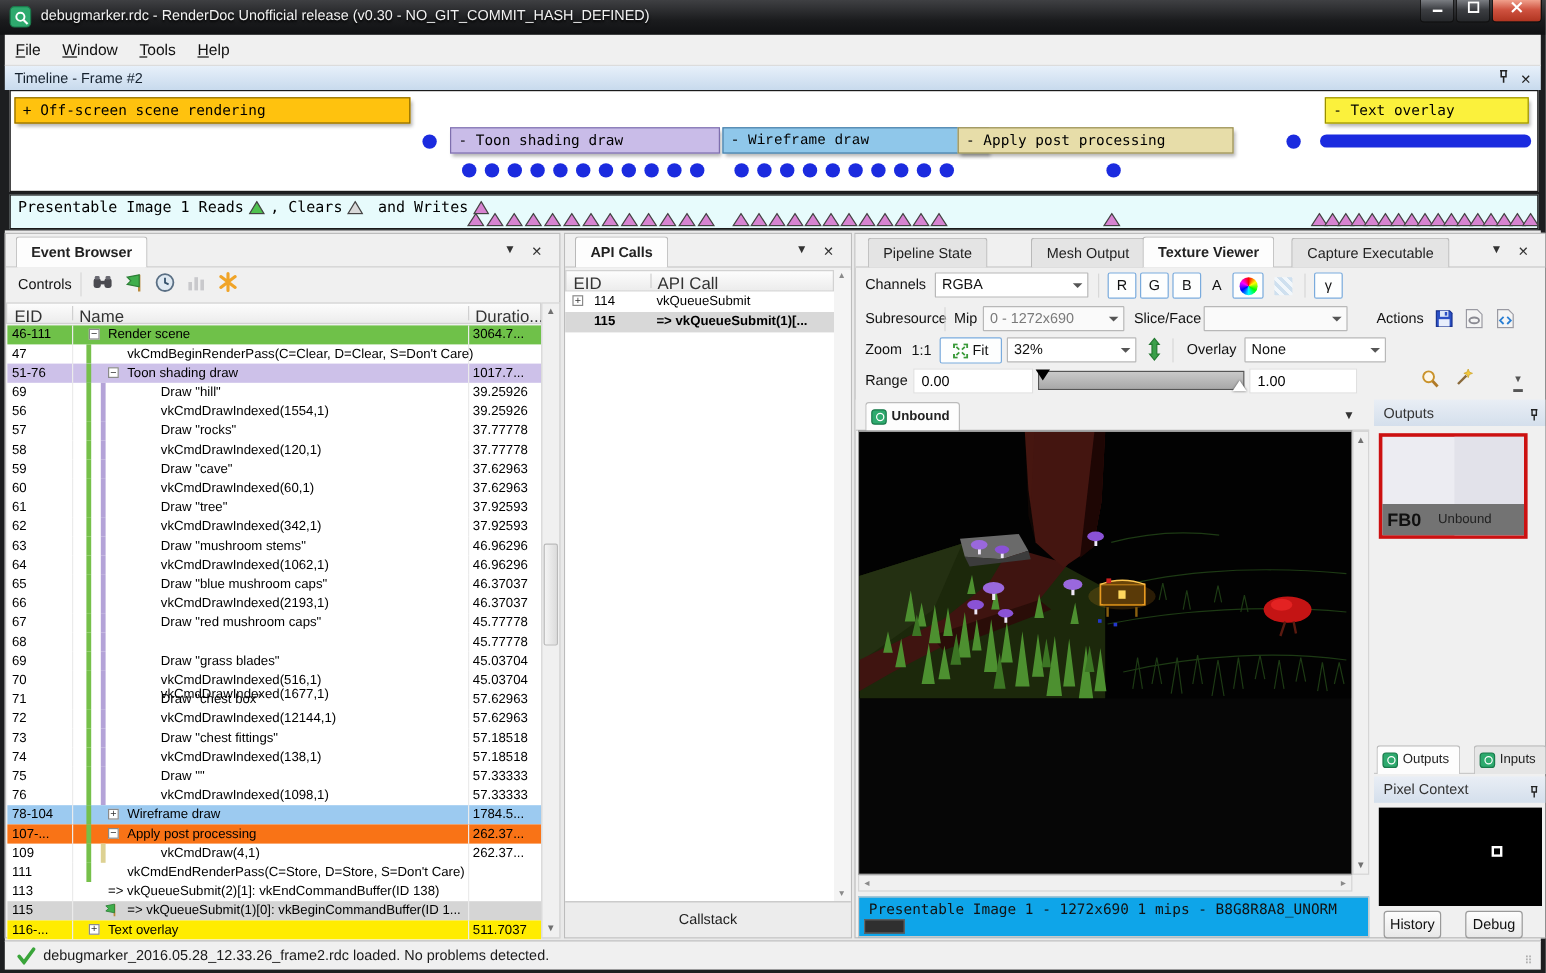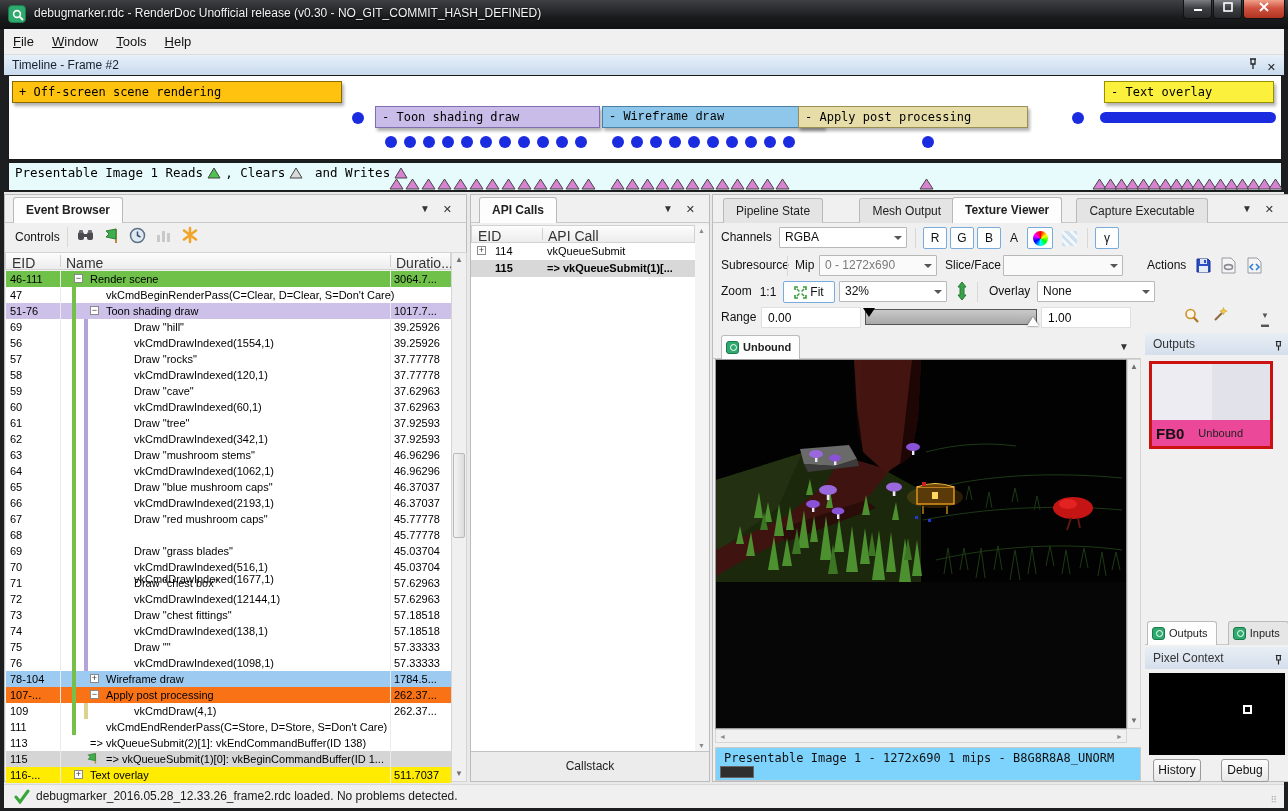--- a/index.html
+++ b/index.html
@@ -51,21 +51,21 @@
   .sb .thumb{position:absolute;left:1px;right:1px;background:linear-gradient(90deg,#f4f4f4,#dcdcdc);border:1px solid #b9b9b9;border-radius:2px;}
   
   .tbtn{position:absolute;height:22px;border:1px solid transparent;display:flex;align-items:center;justify-content:center;font-size:12px;color:#111;}
   .tbtn.on{border:1px solid #7aabdd;background:#fdfefe;border-radius:2px;}
   .combo{position:absolute;height:21px;background:#fff;border:1px solid #b8b8b8;font-size:12px;color:#111;line-height:19px;padding-left:5px;border-radius:1px;}
   .combo .ca{position:absolute;right:4px;top:8px;width:0;height:0;border:4px solid transparent;border-top-color:#555;}
   .lbl{position:absolute;font-size:12px;color:#111;line-height:22px;white-space:nowrap;}
   .sep{position:absolute;width:1px;height:20px;background:#d8d8d8;}
   
   #texview{left:2px;top:164px;width:412px;height:370px;background:#060606;border:1px solid #9a9a9a;}
-  #texstatus{left:2px;top:552px;width:426px;height:34px;background:#7dd3fc;border:1px solid #c9c9c9;font-family:"DejaVu Sans Mono",monospace;font-size:12px;color:#111;}
+  #texstatus{left:2px;top:552px;width:426px;height:34px;background:#0ea5e9;border:1px solid #c9c9c9;font-family:"DejaVu Sans Mono",monospace;font-size:12px;color:#111;}
   #fbbox{border:3px solid #cc1111;}
   .mini-tab{position:absolute;top:2px;height:24px;padding:0 8px 0 4px;font-size:11px;line-height:23px;background:#e6e6e6;border:1px solid #bbb;border-bottom:none;border-radius:3px 3px 0 0;display:flex;align-items:center;gap:4px;color:#222;}
   .mini-tab.active{background:#fdfdfd;}
   .rdlogo{display:inline-block;width:13px;height:13px;border-radius:3px;background:#2eaa6e;border:1px solid #1b7a4c;position:relative;}
   .rdlogo:after{content:"";position:absolute;left:3px;top:2px;width:5px;height:5px;border:1.5px solid #fff;border-radius:50%;}
   .sidehead{position:absolute;background:linear-gradient(#e9eef5,#d4dfec);font-size:12px;color:#333;line-height:22px;padding-left:8px;}
   .pushbtn{position:absolute;height:23px;background:linear-gradient(#fdfdfd,#e8e8e8);border:1px solid #9a9a9a;border-radius:3px;font-size:12px;color:#111;text-align:center;line-height:21px;}
   
   #statusbar{left:4px;top:784px;width:1280px;height:24px;background:#f0f0f0;border-top:1px solid #d8d8d8;}
   #status-text{left:32px;top:4px;font-size:12px;color:#1a1a1a;}
@@ -914,21 +914,21 @@
 
       <div class="sidehead" style="left:432px;top:138px;width:144px;height:22px;">
         <span>Outputs</span>
         <span class="abs" style="right:6px;top:4px;"><svg width="9" height="12" viewBox="0 0 10 12">
               <path d="M2 1h6M3 1v5h4V1M5 6v5" stroke="#222" stroke-width="1.3" fill="none"></path>
             </svg></span>
       </div>
       <div class="abs" style="left:432px;top:160px;width:144px;height:264px;background:#f0f0f0;">
         <div id="fbbox" class="abs" style="left:4px;top:6px;width:124px;height:88px;background:#ececf2;">
           <div class="abs" style="right:0;top:0;width:58px;height:100%;background:#e2e2ea;"></div>
-          <div class="abs" style="left:0;bottom:0;width:100%;height:26px;background:#ec4899;display:flex;align-items:center;">
+          <div class="abs" style="left:0;bottom:0;width:100%;height:26px;background:#737373;display:flex;align-items:center;">
             <span style="font-size:15px;font-weight:bold;color:#111;margin-left:4px;">FB0</span>
             <span style="font-size:11px;color:#222;margin-left:14px;">Unbound</span>
           </div>
         </div>
       </div>
       <div class="abs" id="rp-bottom-tabs" style="left:432px;top:424px;width:144px;height:26px;background:#f0f0f0;border-bottom:1px solid #c9c9c9;">
           <div class="mini-tab active" style="left: 2px;">
             <span class="rdlogo"></span>
             <span>Outputs</span>
           </div>

